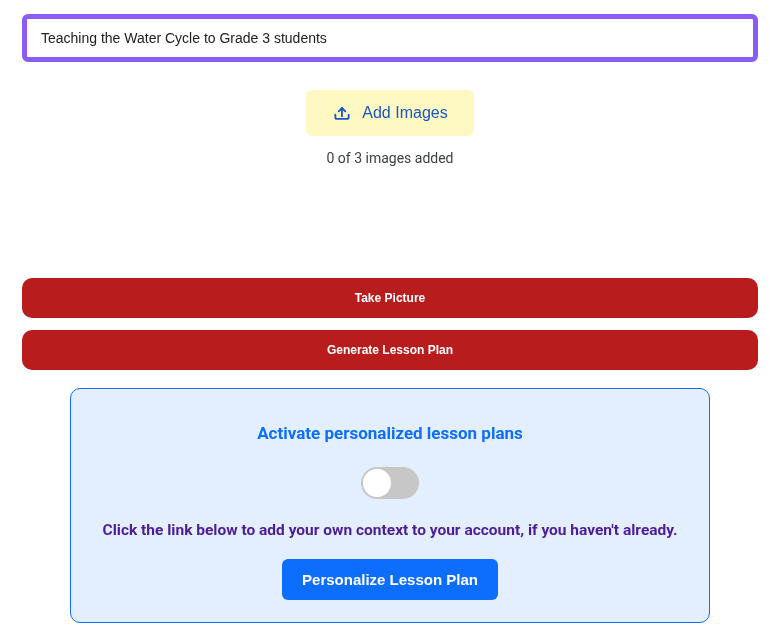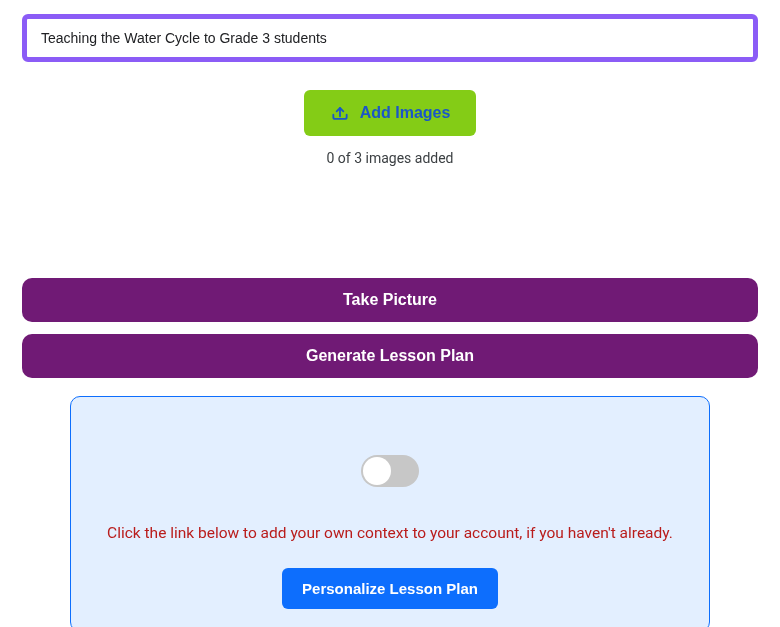--- a/index.html
+++ b/index.html
@@ -22,27 +22,27 @@
       font-size: 14px;
       color: #202124;
       outline: none;
     }
     .add-images-wrap {
       display: flex;
       justify-content: center;
       margin-top: 28px;
     }
     .add-images-btn {
-      background: #84cc16;
+      background: #fef9c3;
       color: #1a56c7;
       border: none;
       border-radius: 6px;
       padding: 13px 26px;
       font-size: 16px;
-      font-weight: 700;
+      font-weight: 400;
       cursor: pointer;
       display: inline-flex;
       align-items: center;
       gap: 10px;
     }
     .add-images-btn svg {
       width: 20px;
       height: 20px;
       display: block;
     }
@@ -50,26 +50,26 @@
       text-align: center;
       font-size: 14px;
       color: #3c4043;
       margin-top: 14px;
     }
     .action-buttons {
       margin-top: 112px;
     }
     .primary-btn {
       width: 100%;
-      background: #701a75;
+      background: #b91c1c;
       color: #ffffff;
       border: none;
       border-radius: 10px;
       padding: 13px;
-      font-size: 16px;
+      font-size: 12px;
       font-weight: 700;
       cursor: pointer;
     }
     .primary-btn + .primary-btn {
       margin-top: 12px;
     }
     .panel {
       margin: 18px auto 0;
       width: 640px;
       border: 1.5px solid #0d6efd;
@@ -99,34 +99,34 @@
     .toggle-knob {
       position: absolute;
       top: 2px;
       left: 2px;
       width: 28px;
       height: 28px;
       background: #ffffff;
       border-radius: 50%;
     }
     .panel-subtitle {
-      color: #b91c1c;
+      color: #4c1d95;
       font-size: 15.5px;
-      font-weight: 400;
-      margin-top: 37px;
+      font-weight: 700;
+      margin-top: 22px;
     }
     .personalize-btn {
       background: #0d6efd;
       color: #ffffff;
       border: none;
       border-radius: 6px;
       padding: 12px 20px;
       font-size: 15px;
       font-weight: 700;
-      margin-top: 26px;
+      margin-top: 20px;
       cursor: pointer;
     }
   </style>
 </head>
 <body>
 
 
 
 <input class="topic-input" type="text" value="Teaching the Water Cycle to Grade 3 students" style="">
 
@@ -144,20 +144,21 @@
 </div>
 
 <div class="images-count">0 of 3 images added</div>
 
 <div class="action-buttons">
   <button class="primary-btn">Take Picture</button>
   <button class="primary-btn">Generate Lesson Plan</button>
 </div>
 
 <div class="panel">
+  <div class="panel-title">Activate personalized lesson plans</div>
   <div class="toggle-wrap">
     <div class="toggle">
       <div class="toggle-knob"></div>
     </div>
   </div>
   <div class="panel-subtitle">Click the link below to add your own context to your account, if you haven't already.</div>
   <button class="personalize-btn">Personalize Lesson Plan</button>
 </div>
 
 

